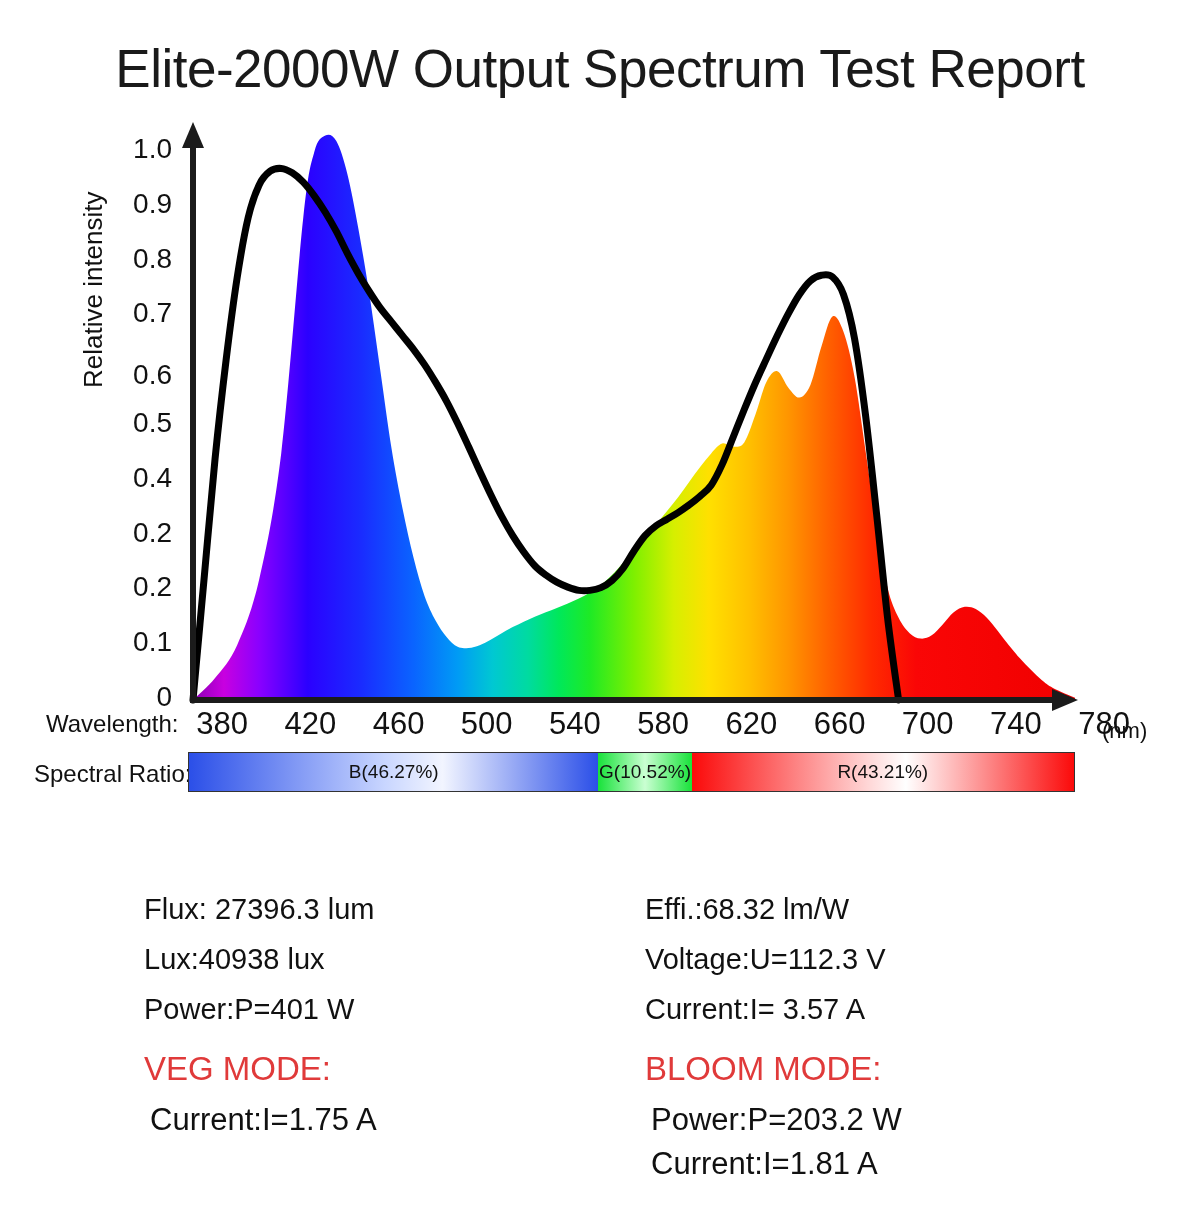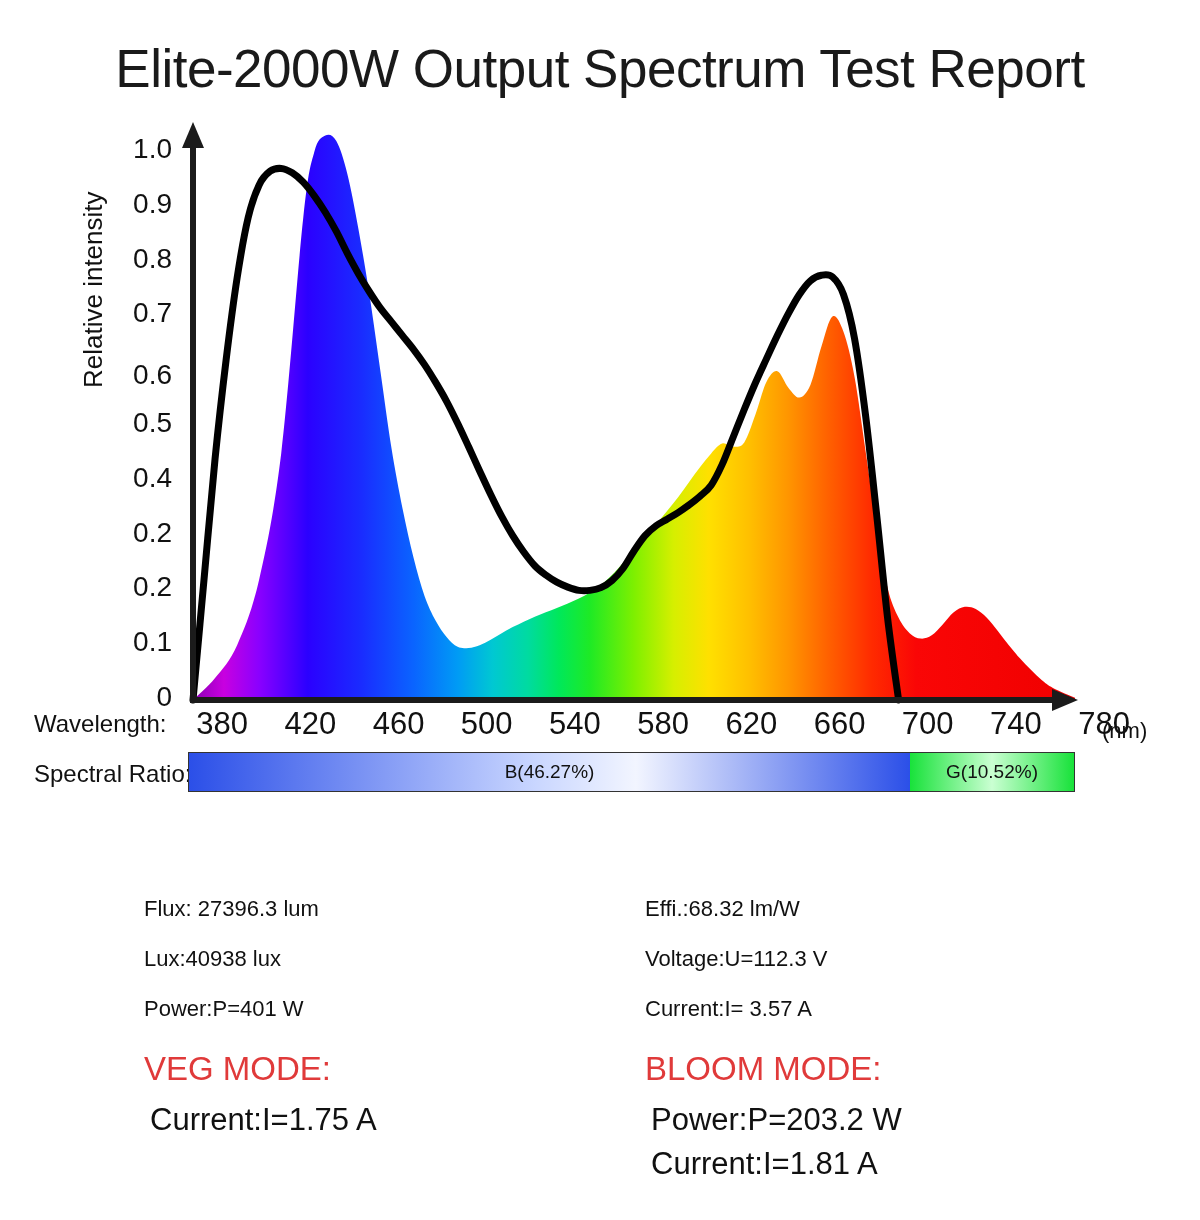--- a/index.html
+++ b/index.html
@@ -61,21 +61,21 @@
 
   
   .params{position:absolute;left:0;top:832px;width:1200px;height:390px;}
   .params-heading{
     position:absolute;left:140px;top:0;font-size:34px;color:#111;
     white-space:nowrap;font-family:"Liberation Sans", sans-serif;
   }
   .col-left{position:absolute;left:144px;top:52px;width:470px;}
   .col-right{position:absolute;left:645px;top:52px;width:480px;}
   .pline{
-    font-size:22px;color:#111;line-height:50px;white-space:nowrap;
+    font-size:29px;color:#111;line-height:50px;white-space:nowrap;
     font-family:"Liberation Sans", sans-serif;
   }
   .mode-title{
     font-size:33px;color:#e03a3a;line-height:58px;white-space:nowrap;
     margin-top:6px;font-family:"Liberation Sans", sans-serif;
   }
   .mode-line{
     font-size:31px;color:#111;line-height:44px;white-space:nowrap;
     padding-left:6px;font-family:"Liberation Sans", sans-serif;
   }
@@ -135,21 +135,21 @@
       <g>
         <line x1="193" y1="592" x2="193" y2="30" stroke="#1b1b1b" stroke-width="6"></line>
         <polygon points="193,14 182,40 204,40" fill="#1b1b1b"></polygon>
         <line x1="190" y1="592" x2="1060" y2="592" stroke="#1b1b1b" stroke-width="6"></line>
         <polygon points="1078,592 1052,581 1052,603" fill="#1b1b1b"></polygon>
       </g>
     </svg>
   </div>
 
   <div class="axis-row" style="top:704px;">
-    <div class="axis-caption" style="left:34px;top:6px;">Wavelength:</div>
+    <div class="axis-caption" style="left:46px;top:6px;">Wavelength:</div>
     <div id="xticks">
         <div class="xtick" style="left: 138px; top: 2px;">380</div>
         <div class="xtick" style="left: 226.2px; top: 2px;">420</div>
         <div class="xtick" style="left: 314.4px; top: 2px;">460</div>
         <div class="xtick" style="left: 402.6px; top: 2px;">500</div>
         <div class="xtick" style="left: 490.8px; top: 2px;">540</div>
         <div class="xtick" style="left: 579px; top: 2px;">580</div>
         <div class="xtick" style="left: 667.2px; top: 2px;">620</div>
         <div class="xtick" style="left: 755.4px; top: 2px;">660</div>
         <div class="xtick" style="left: 843.6px; top: 2px;">700</div>
@@ -159,20 +159,23 @@
     <div class="xunit" style="left:1102px;top:14px;">(nm)</div>
   </div>
 
   <div class="axis-caption" style="position:absolute;left:34px;top:760px;">Spectral Ratio:</div>
   <div class="ratio-bar" id="ratio-bar">
       <div class="ratio-seg seg-b" style="flex: 46.27 1 0px;">
         <span>B(46.27%)</span>
       </div>
       <div class="ratio-seg seg-g" style="flex: 10.52 1 0px;">
         <span>G(10.52%)</span>
+      </div>
+      <div class="ratio-seg seg-r" style="flex: 43.21 1 0px;">
+        <span>R(43.21%)</span>
       </div>
     </div>
 
   <div class="params">
 
     <div class="col-left">
       <div class="pline">Flux: 27396.3 lum</div>
       <div class="pline">Lux:40938 lux</div>
       <div class="pline">Power:P=401 W</div>
       <div class="mode-title">VEG MODE:</div>

